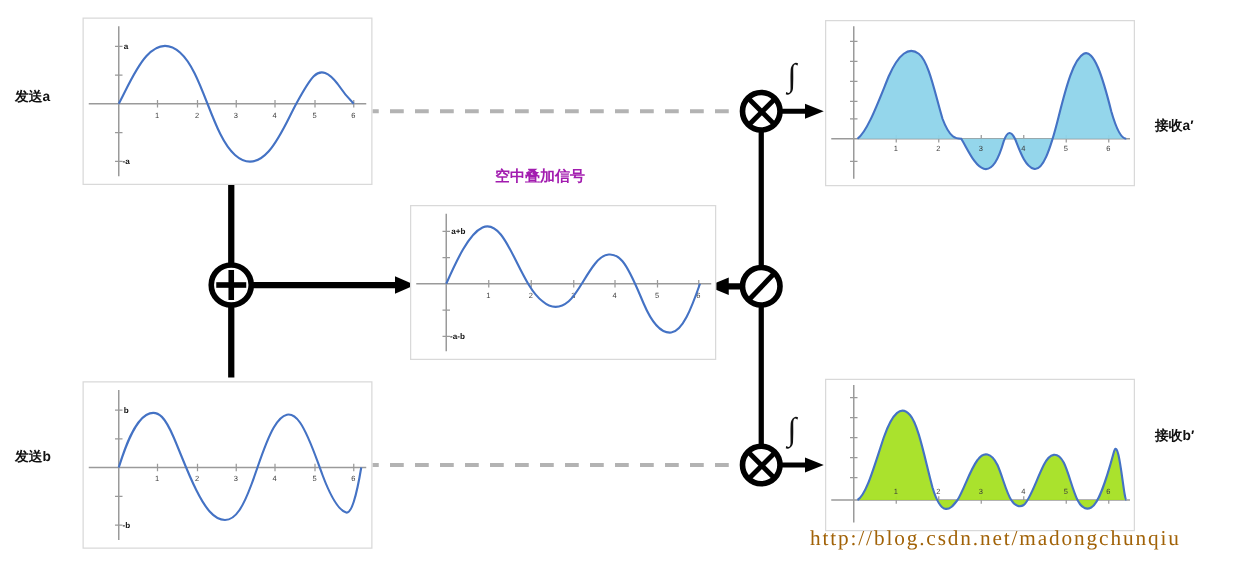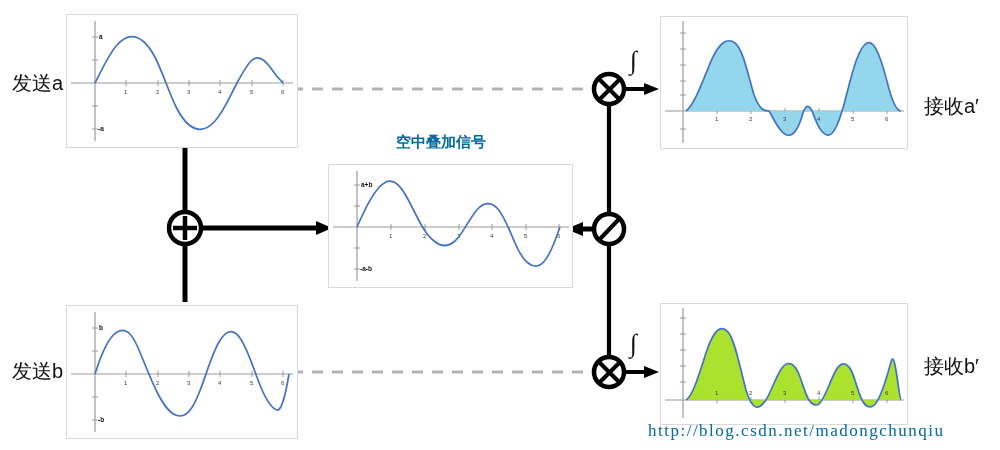--- a/index.html
+++ b/index.html
@@ -6,47 +6,47 @@
   body{
     width:1000px;height:450px;
     background:#ffffff;
     font-family:"Liberation Sans", sans-serif;
     overflow:hidden;
     position:relative;
   }
   #stage{position:absolute;left:0;top:0;width:1000px;height:450px;}
   .label{
     position:absolute;
-    font-weight:normal;
-    font-size:20px;
+    font-weight:bold;
+    font-size:11px;
     color:#111111;
     letter-spacing:0px;
     white-space:nowrap;
     line-height:1;
   }
   .title-label{
     position:absolute;
     font-weight:bold;
-    font-size:15px;
-    color:#0369a1;
+    font-size:12px;
+    color:#a21caf;
     white-space:nowrap;
     font-family:Liberation Mono, monospace;
   }
   .panel{
     position:absolute;
     background:#ffffff;
     border:1px solid #d9d9d9;
     box-sizing:border-box;
   }
   svg{display:block;}
   .watermark{
     position:absolute;
     font-family:"Liberation Serif", serif;
     font-size:17px;
-    color:#0369a1;
+    color:#a16207;
     letter-spacing:1.5px;
     white-space:nowrap;
     user-select:none;
   }
   .axislbl{font-family:"Liberation Sans",sans-serif;font-size:6px;fill:#3c3c3c;}
   .axislbl-b{font-family:"Liberation Sans",sans-serif;font-size:6.5px;fill:#111;font-weight:bold;}
 </style>
 </head>
 <body>
 
@@ -286,17 +286,17 @@
                C194,74 197,88 201,96 C204,102 208,104 212,102
                C218,99 224,80 230,58 C234,42 238,96 240,96"></path>
       <text class="axislbl" x="54" y="91">1</text>
       <text class="axislbl" x="88" y="91">2</text>
       <text class="axislbl" x="122" y="91">3</text>
       <text class="axislbl" x="156" y="91">4</text>
       <text class="axislbl" x="190" y="91">5</text>
       <text class="axislbl" x="224" y="91">6</text>
     </svg>
   </div>
-  <div class="label" style="left:924px;top:356px;">接收b′</div>
+  <div class="label" style="left:924px;top:344px;">接收b′</div>
 
   <div class="watermark" style="left:648px;top:421px;">http://blog.csdn.net/madongchunqiu</div>
 
 </div>
 
 </body></html>

